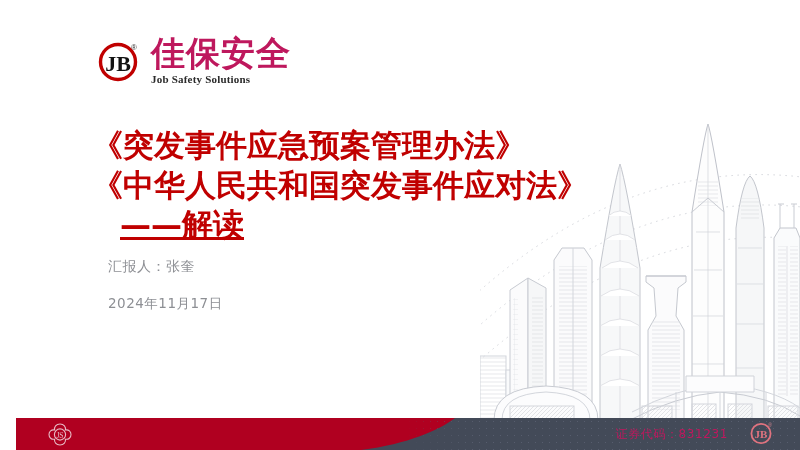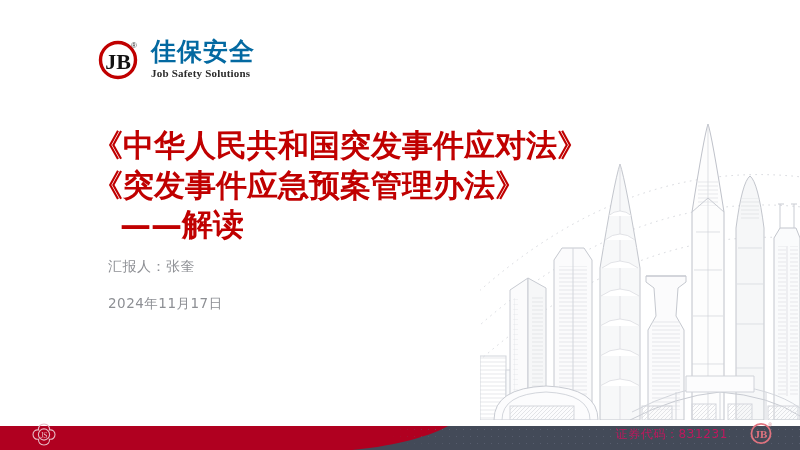--- a/index.html
+++ b/index.html
@@ -50,23 +50,23 @@
   }
   .logo-mark svg { display: block; width: 46px; height: 46px; }
   .brand-text {
     display: flex;
     flex-direction: column;
     justify-content: center;
     line-height: 1;
   }
   .brand-cn {
     font-family: "DejaVu Sans", "Liberation Sans", sans-serif;
-    font-size: 25px;
+    font-size: 34px;
     font-weight: 700;
-    color: #0369a1;
+    color: #be185d;
     letter-spacing: 1px;
     white-space: nowrap;
   }
   .brand-en {
     margin-top: 4px;
     font-family: "Liberation Serif", "DejaVu Serif", serif;
     font-size: 11px;
     font-weight: 700;
     color: #2b2b2b;
     letter-spacing: 0.2px;
@@ -84,20 +84,21 @@
     font-family: "DejaVu Sans", "Liberation Sans", sans-serif;
     font-size: 31px;
     font-weight: 700;
     color: #C00000;
     line-height: 1.28;
     white-space: nowrap;
     letter-spacing: 0px;
   }
   .title-line.sub {
     padding-left: 28px;
+    text-decoration: underline;
   }
 
   
   #meta {
     position: absolute;
     left: 108px;
     top: 258px;
   }
   .meta-line {
     font-family: "DejaVu Sans", "Liberation Sans", sans-serif;
@@ -107,24 +108,24 @@
     white-space: nowrap;
   }
   .meta-line.date {
     margin-top: 19px;
     font-size: 13.5px;
   }
 
   
   #bottom {
     position: absolute;
-    left: 0;
+    left: 16px;
     right: 0;
     bottom: 0;
-    height: 24px;
+    height: 32px;
     border-radius: 7px;
   }
   #bottom svg.shape {
     position: absolute;
     inset: 0;
     width: 100%;
     height: 100%;
     display: block;
   }
   #bottom-dots {
@@ -277,22 +278,22 @@
         <text x="38" y="12" text-anchor="middle" font-family="Liberation Sans, DejaVu Sans, sans-serif" font-size="8" fill="#333333">®</text>
       </svg>
     </div>
     <div class="brand-text">
       <div class="brand-cn">佳保安全</div>
       <div class="brand-en">Job Safety Solutions</div>
     </div>
   </div>
 
   <div id="title-block">
+    <div class="title-line">《突发事件应急预案管理办法》</div>
     <div class="title-line">《中华人民共和国突发事件应对法》</div>
-    <div class="title-line">《突发事件应急预案管理办法》</div>
     <div class="title-line sub">——解读</div>
   </div>
 
   <div id="meta">
     <div class="meta-line">汇报人：张奎</div>
     <div class="meta-line date">2024年11月17日</div>
   </div>
 
   <div id="bottom">
     <svg class="shape" viewBox="0 0 800 32" preserveAspectRatio="none">

